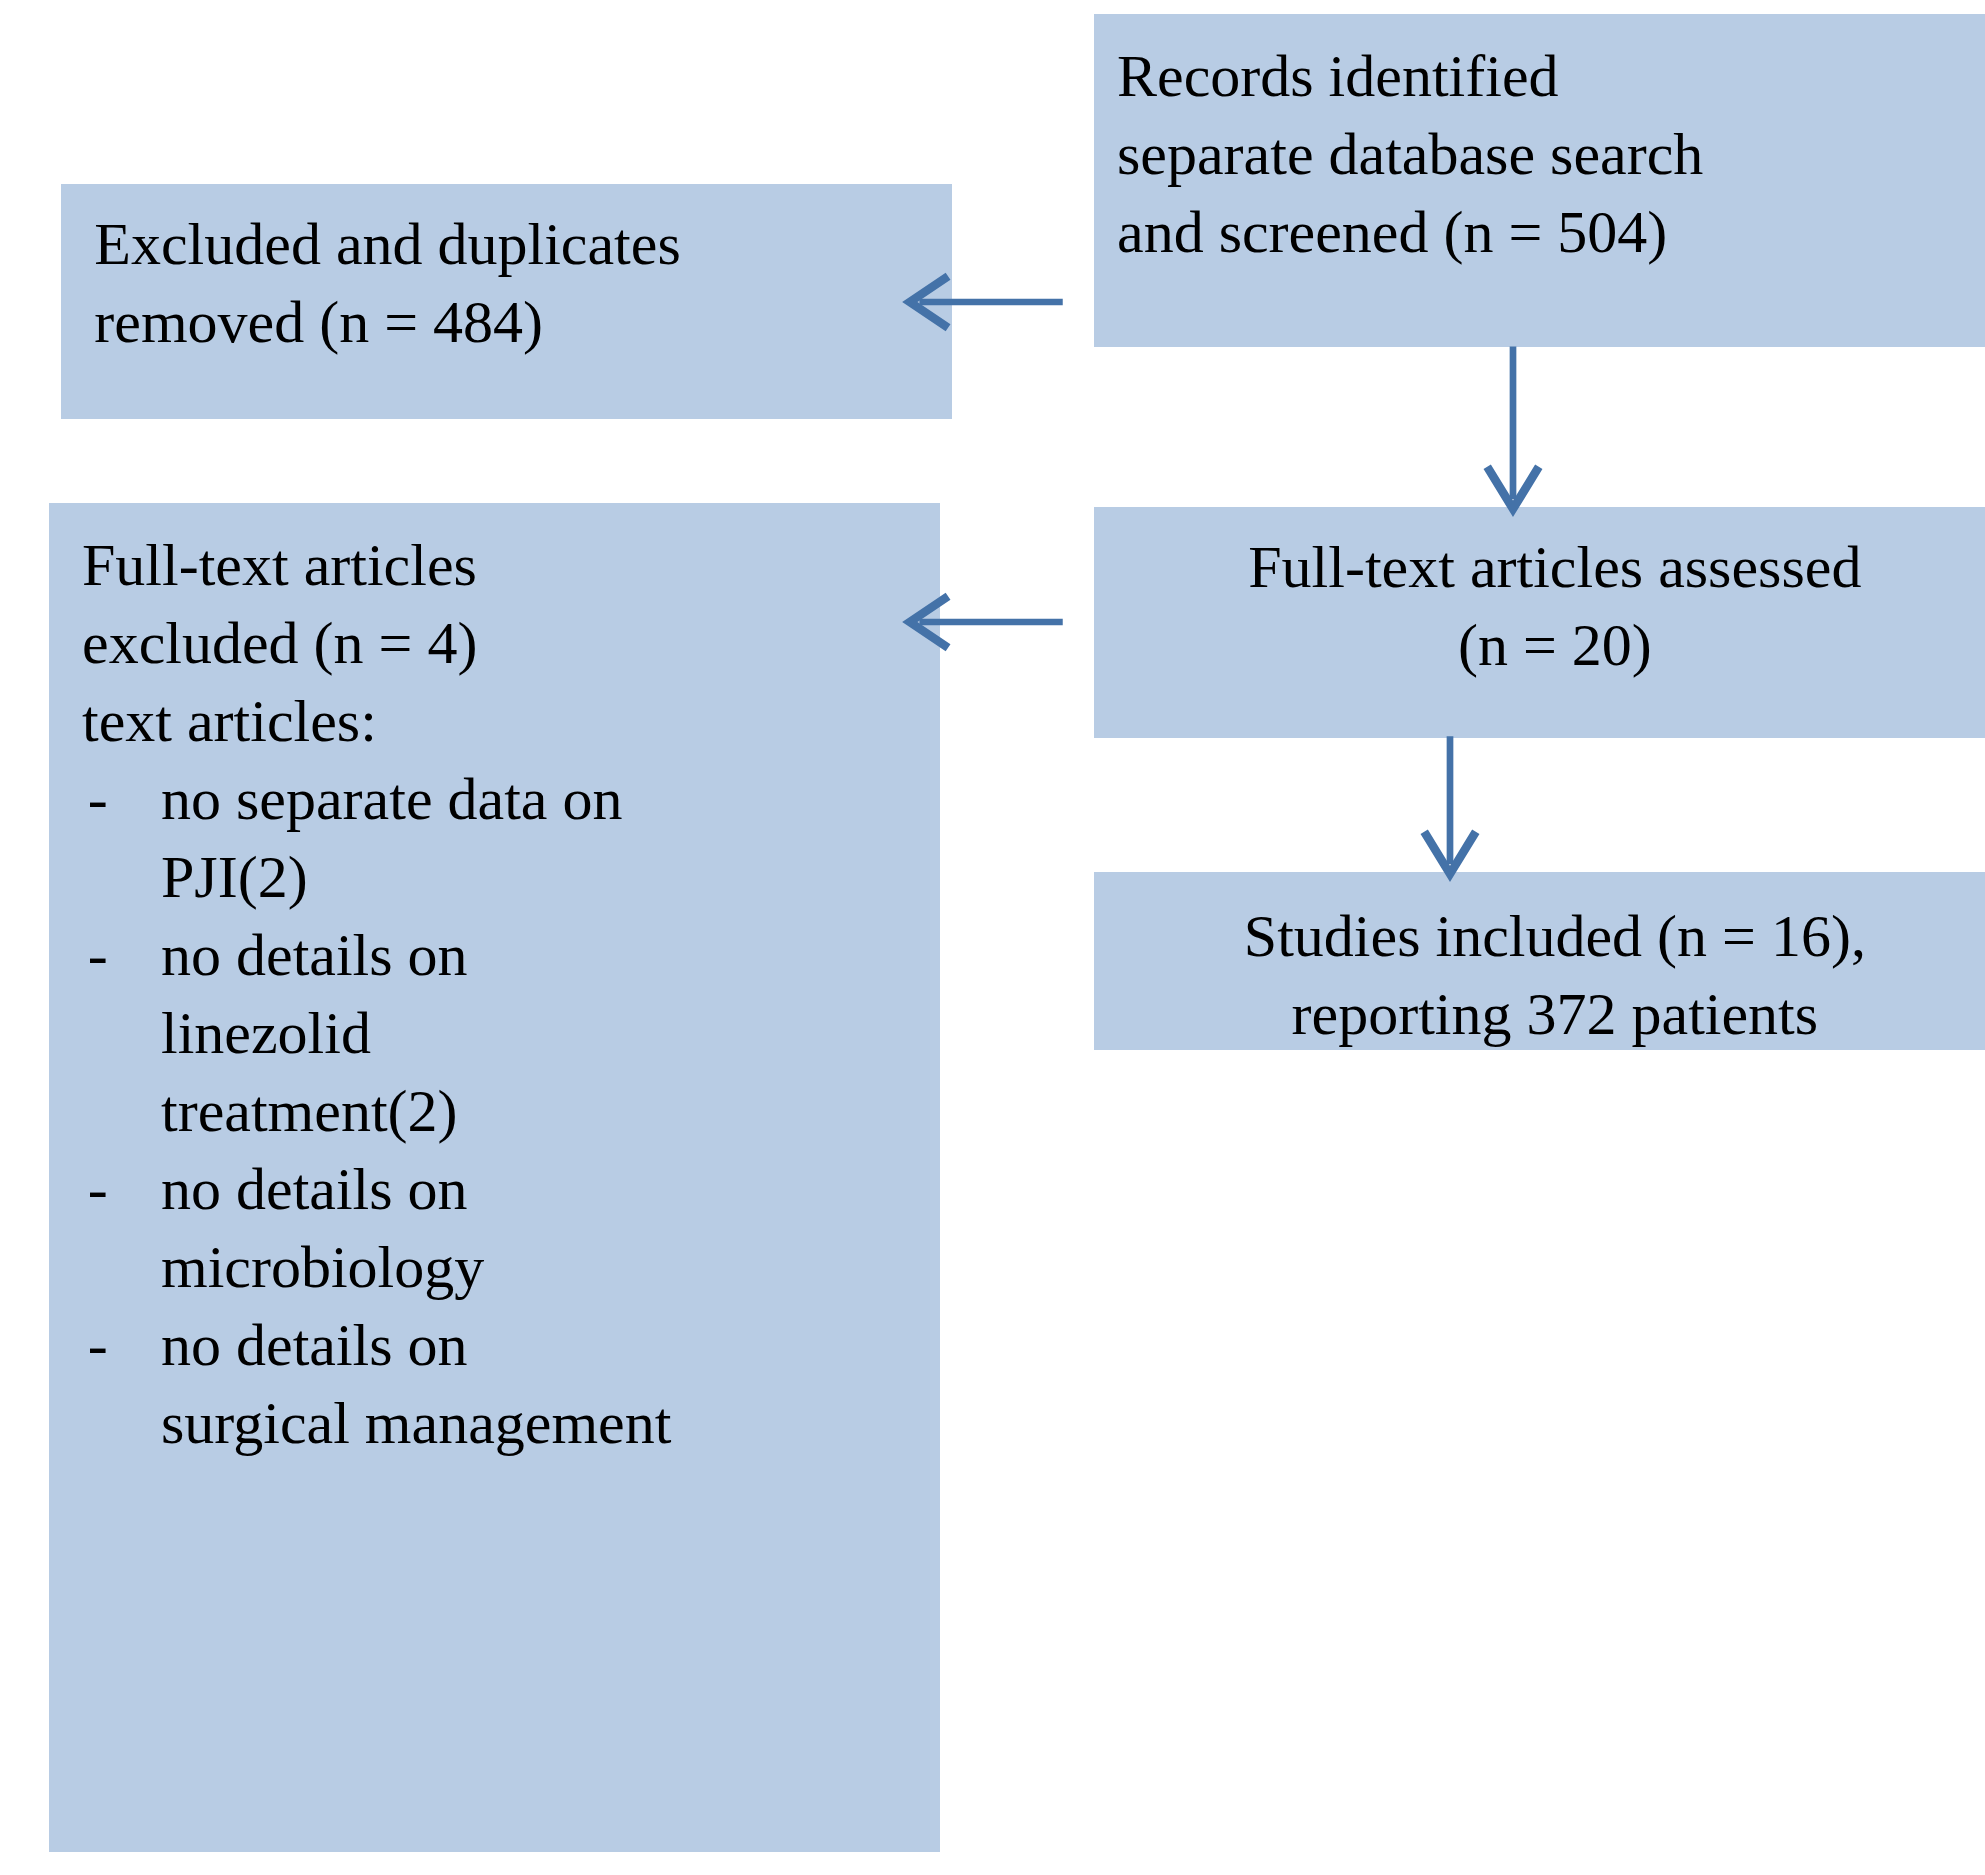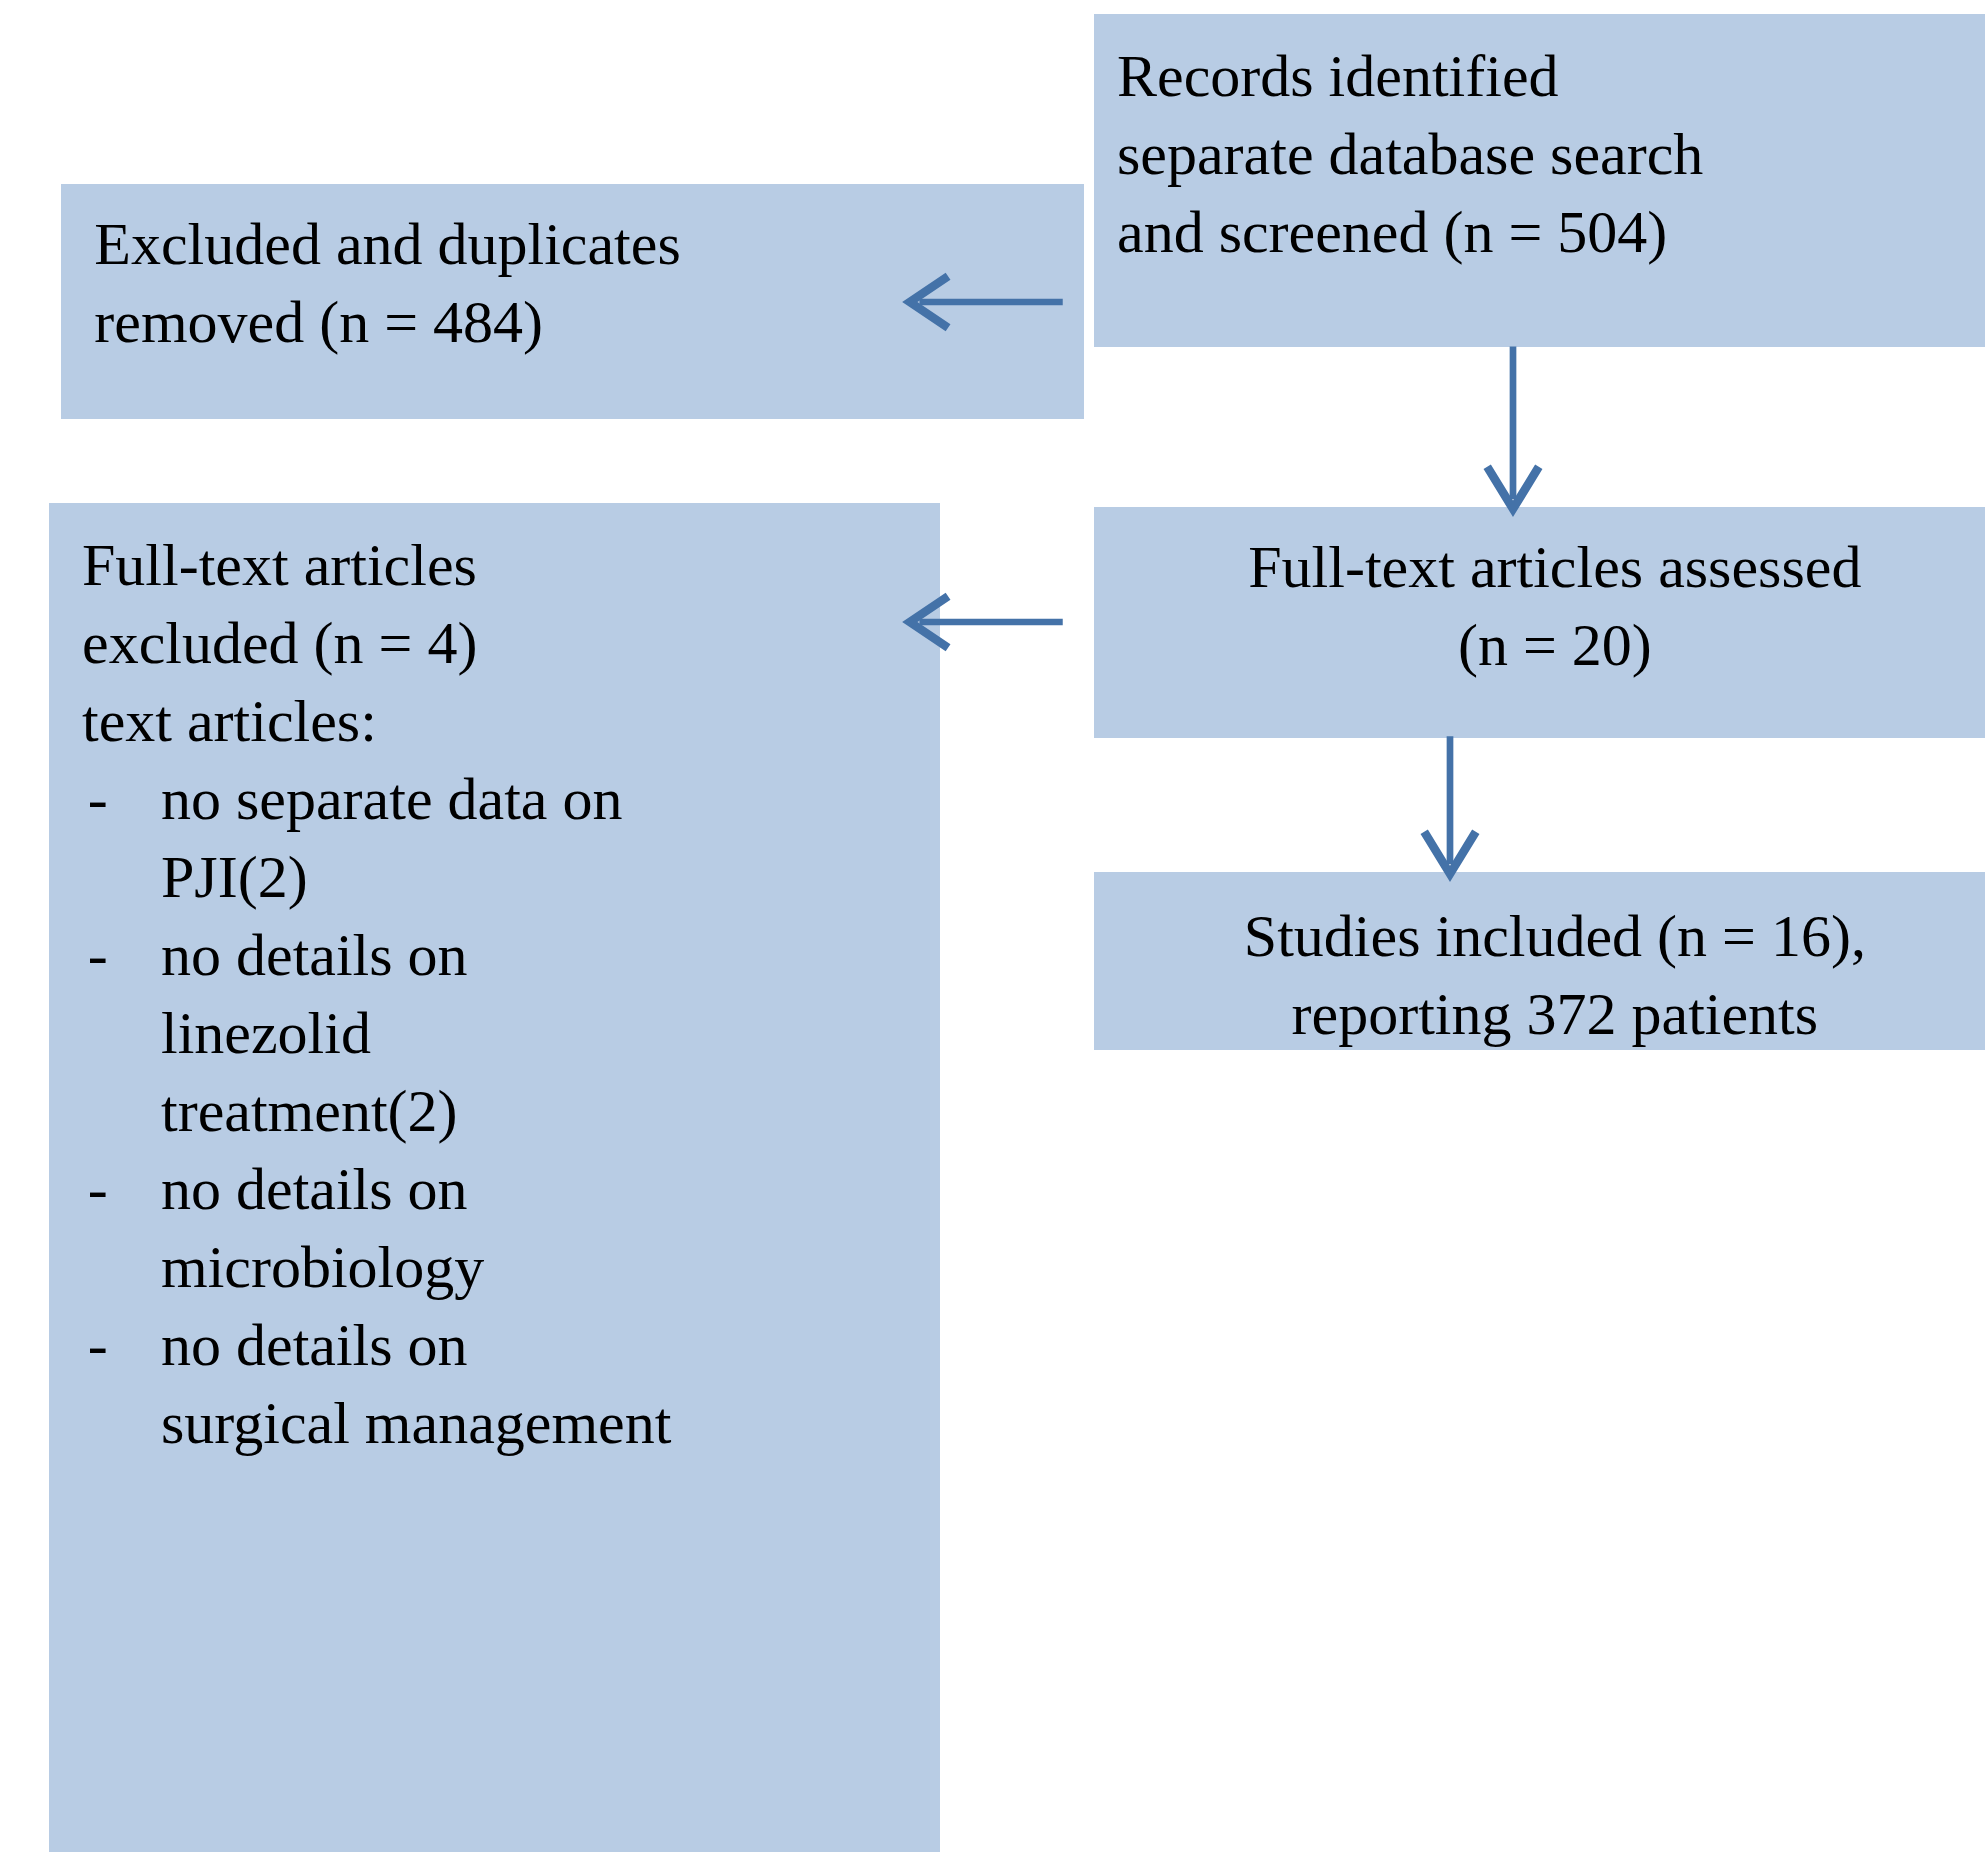--- a/index.html
+++ b/index.html
@@ -36,21 +36,21 @@
   #box-records-identified {
     left: 1050px;
     top: 14.4px;
     width: 916px;
     height: 333px;
     padding: 23px 17.3px 0 23px;
   }
   #box-excluded-duplicates {
     left: 17.3px;
     top: 184px;
-    width: 1023px;
+    width: 891px;
     height: 235px;
     padding: 21px 15.4px 0 33px;
   }
   #box-fulltext-assessed {
     left: 1050px;
     top: 507px;
     width: 916px;
     height: 231px;
     padding: 21px 17.3px 0 23px;
     text-align: center;

